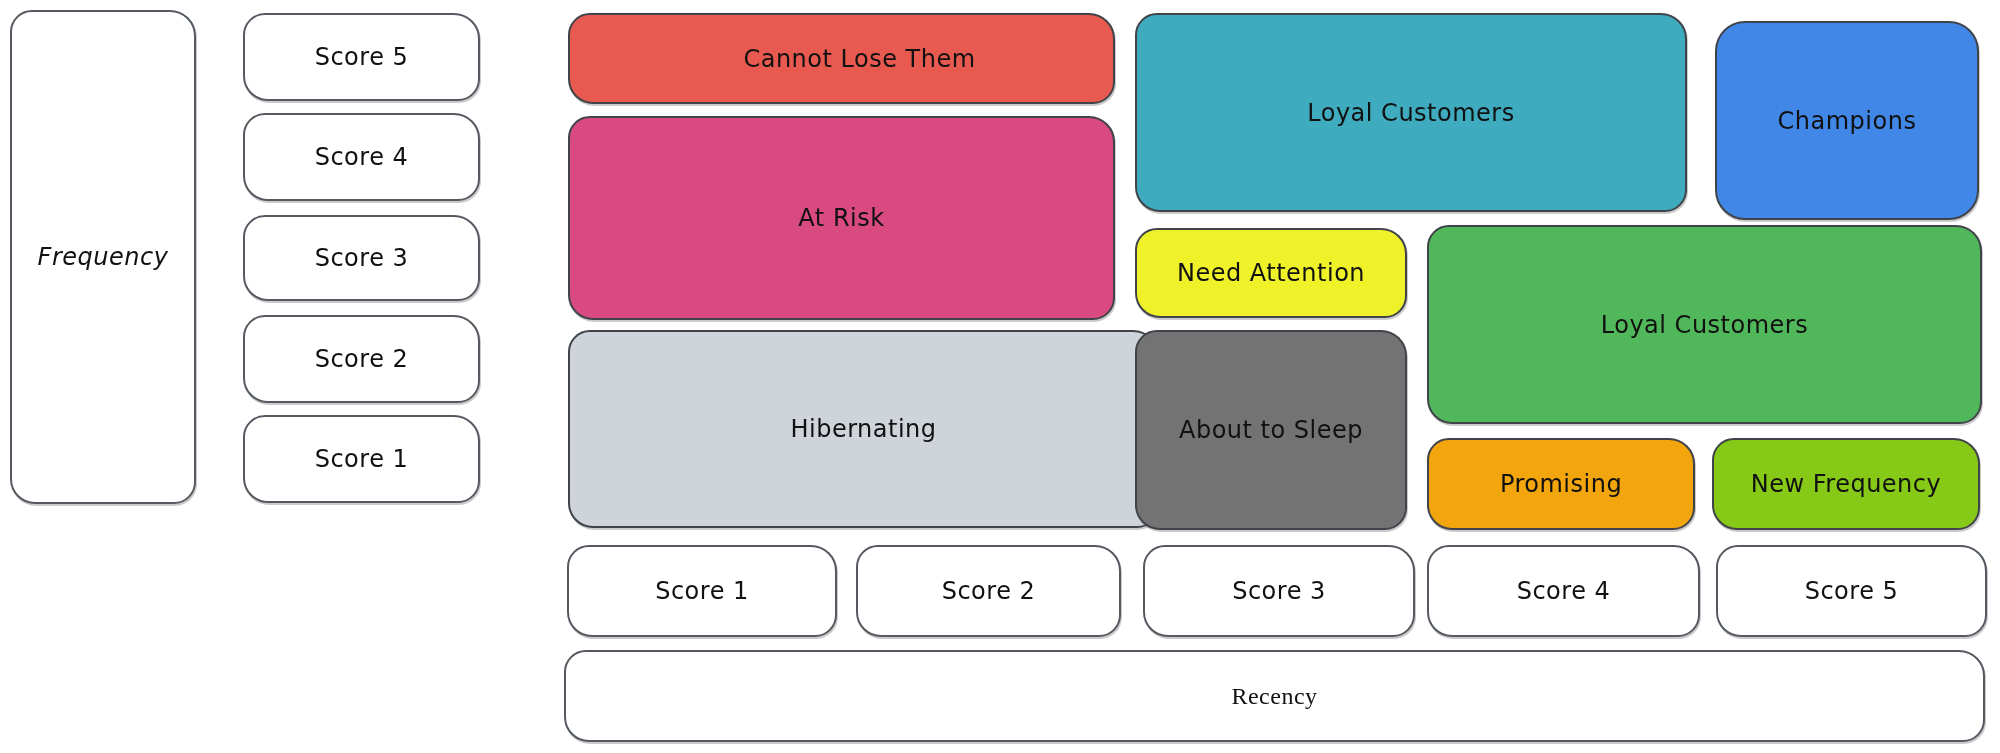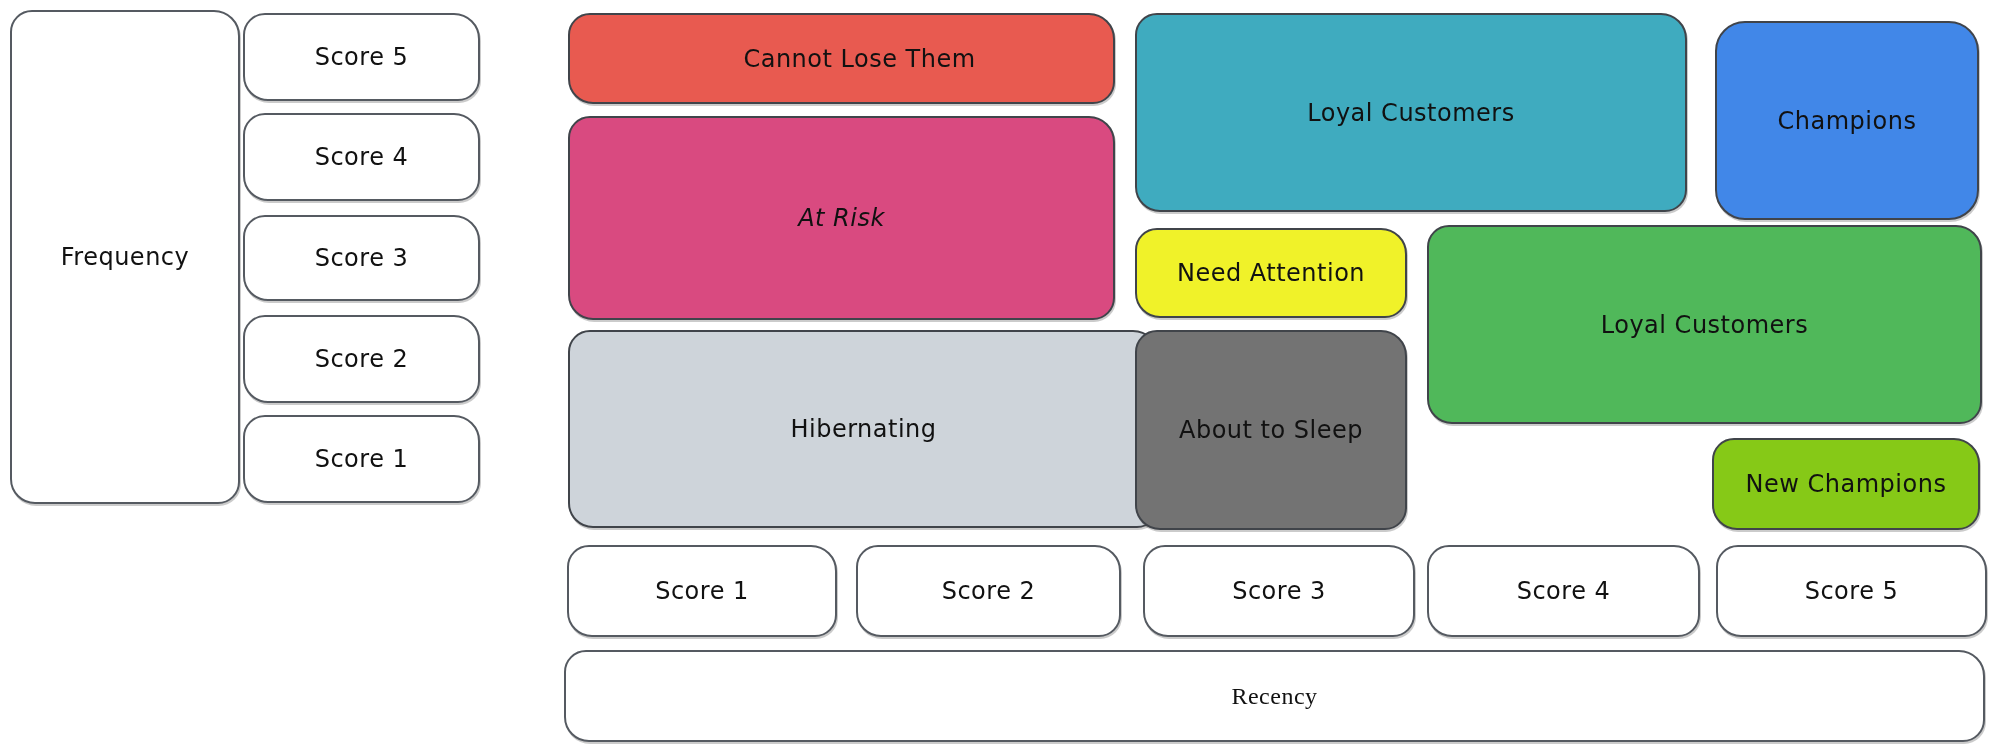--- a/index.html
+++ b/index.html
@@ -27,21 +27,21 @@
     text-align: center;
     font-size: 24px;
     letter-spacing: 0.5px;
     box-shadow: 1px 2px 0 rgba(70,70,70,0.28);
     background: #ffffff;
   }
   .box .lbl { padding: 0 12px; }
   .white-box { background: #ffffff; border-color: #555a61; }
 
   
-  .frequency-axis { left: 10px;  top: 10px;  width: 230px; height: 494px; }
+  .frequency-axis { left: 10px;  top: 10px;  width: 186px; height: 494px; font-style: italic; }
   .f5 { left: 243px; top: 13px;  width: 237px; height: 88px; }
   .f4 { left: 243px; top: 113px; width: 237px; height: 88px; }
   .f3 { left: 243px; top: 215px; width: 237px; height: 86px; }
   .f2 { left: 243px; top: 315px; width: 237px; height: 88px; }
   .f1 { left: 243px; top: 415px; width: 237px; height: 88px; }
 
   
   .seg-cannot-lose-them { left: 568px;  top: 13px;  width: 547px; height: 91px; padding-left: 36px; }
   .seg-at-risk          { left: 568px;  top: 116px; width: 547px; height: 204px; }
   .seg-hibernating      { left: 568px;  top: 330px; width: 591px; height: 198px; }
@@ -81,43 +81,46 @@
   <div class="box white-box f2">
     <span class="lbl">Score 2</span>
   </div>
   <div class="box white-box f1">
     <span class="lbl">Score 1</span>
   </div>
 
   <div class="box seg-cannot-lose-them" style="background: rgb(232, 90, 80);">
     <span class="lbl">Cannot Lose Them</span>
   </div>
-  <div class="box seg-at-risk" style="background: rgb(217, 74, 128); font-style: italic;">
+  <div class="box seg-at-risk" style="background: rgb(217, 74, 128);">
     <span class="lbl">At Risk</span>
   </div>
   <div class="box seg-hibernating" style="background: rgb(206, 212, 218);">
     <span class="lbl">Hibernating</span>
   </div>
   <div class="box seg-loyal-customers-upper" style="background: rgb(63, 171, 191);">
     <span class="lbl">Loyal Customers</span>
   </div>
   <div class="box seg-champions" style="background: rgb(65, 135, 232); margin-top: 8px;">
     <span class="lbl">Champions</span>
   </div>
   <div class="box seg-need-attention" style="background: rgb(240, 242, 41);">
     <span class="lbl">Need Attention</span>
   </div>
   <div class="box seg-about-to-sleep" style="background: #737373;">
     <span class="lbl">About to Sleep</span>
   </div>
   <div class="box seg-loyal-customers-lower" style="background: rgb(80, 184, 90);">
     <span class="lbl">Loyal Customers</span>
   </div>
+  <div class="box seg-promising" style="background: rgb(242, 165, 12);">
+    <span class="lbl">Promising</span>
+  </div>
   <div class="box seg-new-customers" style="background: rgb(134, 201, 23);">
-    <span class="lbl">New Champions</span>
+    <span class="lbl">New Frequency</span>
   </div>
 
   <div class="box white-box r1">
     <span class="lbl">Score 1</span>
   </div>
   <div class="box white-box r2">
     <span class="lbl">Score 2</span>
   </div>
   <div class="box white-box r3">
     <span class="lbl">Score 3</span>

